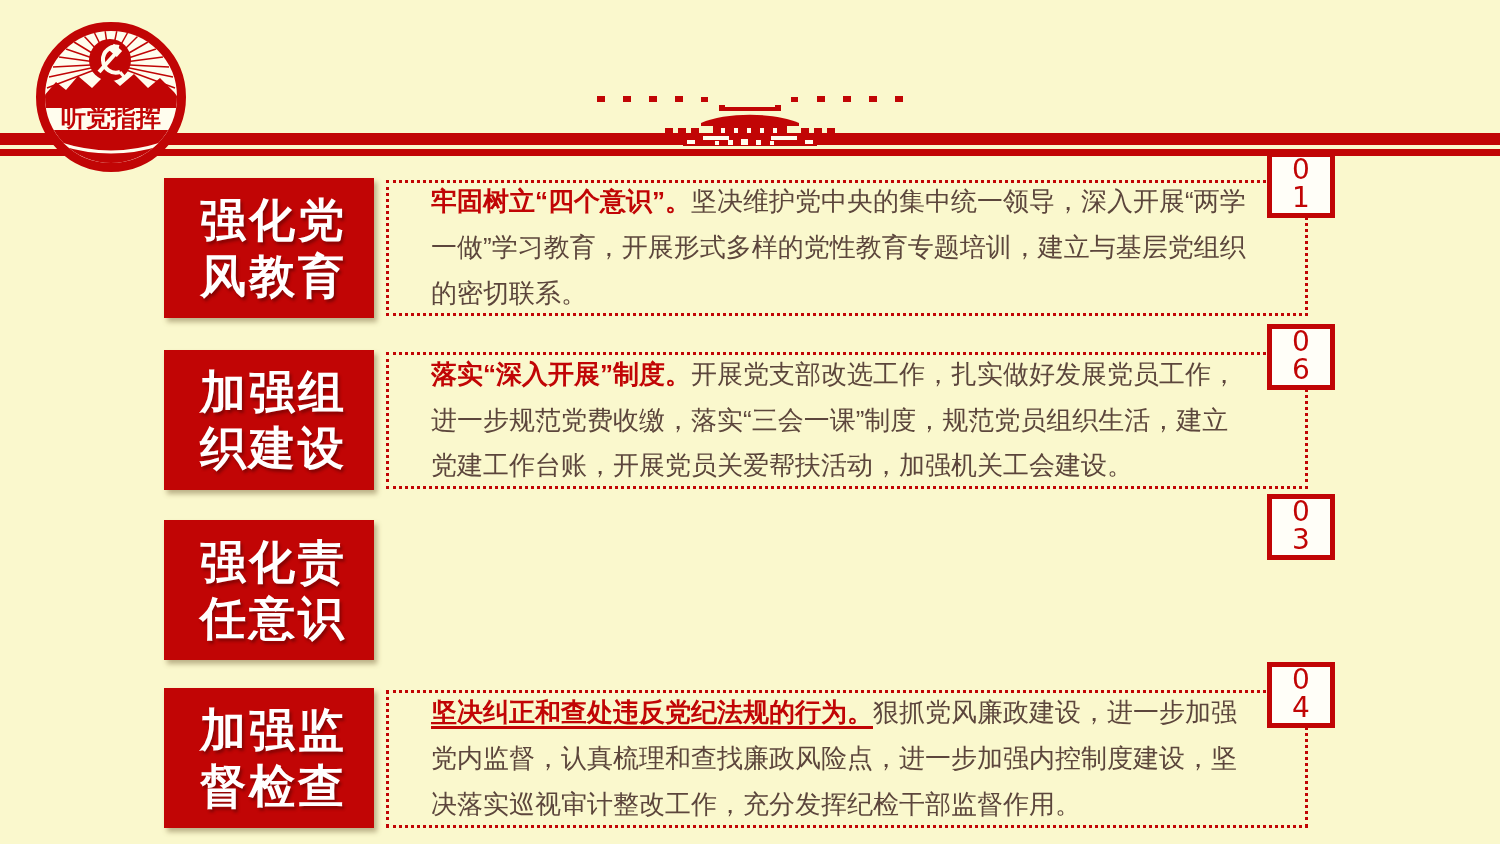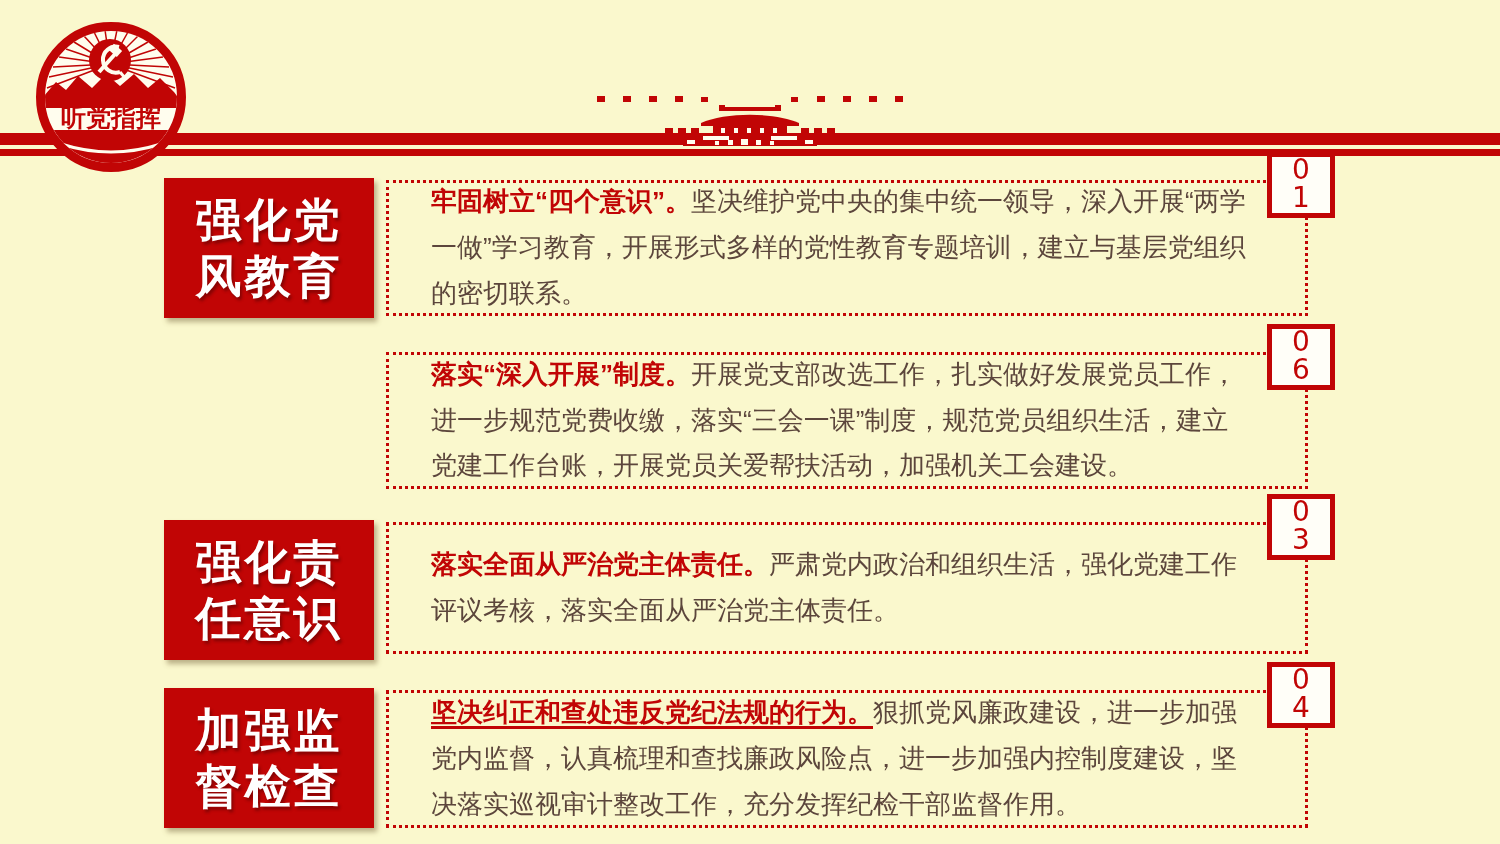--- a/index.html
+++ b/index.html
@@ -11,21 +11,21 @@
               letter-spacing:2px;white-space:nowrap;z-index:2;}
   .emblem{position:absolute;left:36px;top:22px;width:150px;height:150px;z-index:5;}
   .tiananmen{position:absolute;left:595px;top:94px;width:310px;height:52px;z-index:2;}
 
   .row{position:absolute;left:0;width:1500px;height:140px;}
   .s1{top:178px;} .s2{top:350px;} .s3{top:520px;} .s4{top:688px;}
 
   .label-box{position:absolute;left:164px;top:0;width:210px;height:140px;background:#C10505;
              display:flex;align-items:center;justify-content:center;
              box-shadow:3px 4px 5px rgba(110,90,50,.45);}
-  .label-text{width:156px;text-align:left;font-size:46px;font-weight:800;line-height:1.22;
+  .label-text{width:156px;text-align:center;font-size:46px;font-weight:800;line-height:1.22;
               letter-spacing:3px;word-break:break-all;color:#FFFFFF;
               text-shadow:2px 3px 3px rgba(0,0,0,.3);margin-left:9px;}
 
   .text-box{position:absolute;left:386px;top:2px;width:922px;border:3px dotted #C10505;
             box-sizing:border-box;display:flex;flex-direction:column;justify-content:center;
             padding:4px 40px 4px 26px;}
   .s1 .text-box{height:136px;}
   .s2 .text-box{height:137px;}
   .s3 .text-box{height:132px;}
   .s4 .text-box{height:138px;justify-content:center;}
@@ -154,34 +154,34 @@
     </div>
     <div class="text-box">
       <p><span class="lead">牢固树立“四个意识”。</span><span>坚决维护党中央的集中统一领导，深入开展“两学一做”学习教育，开展形式多样的党性教育专题培训，建立与基层党组织的密切联系。</span></p>
     </div>
     <div class="badge">
       <div class="badge-num">01</div>
     </div>
   </div>
 
   <div class="row s2">
+    <div class="label-box">
+      <div class="label-text">加强组织建设</div>
+    </div>
     <div class="text-box">
       <p><span class="lead">落实“深入开展”制度。</span><span>开展党支部改选工作，扎实做好发展党员工作，进一步规范党费收缴，落实“三会一课”制度，规范党员组织生活，建立党建工作台账，开展党员关爱帮扶活动，加强机关工会建设。</span></p>
     </div>
     <div class="badge">
       <div class="badge-num">06</div>
     </div>
   </div>
 
   <div class="row s3">
     <div class="label-box">
       <div class="label-text">强化责任意识</div>
-    </div>
-    <div class="text-box">
-      <p><span class="lead">落实全面从严治党主体责任。</span><span>严肃党内政治和组织生活，强化党建工作评议考核，落实全面从严治党主体责任。</span></p>
     </div>
     <div class="badge">
       <div class="badge-num">03</div>
     </div>
   </div>
 
   <div class="row s4">
     <div class="label-box">
       <div class="label-text">加强监督检查</div>
     </div>

